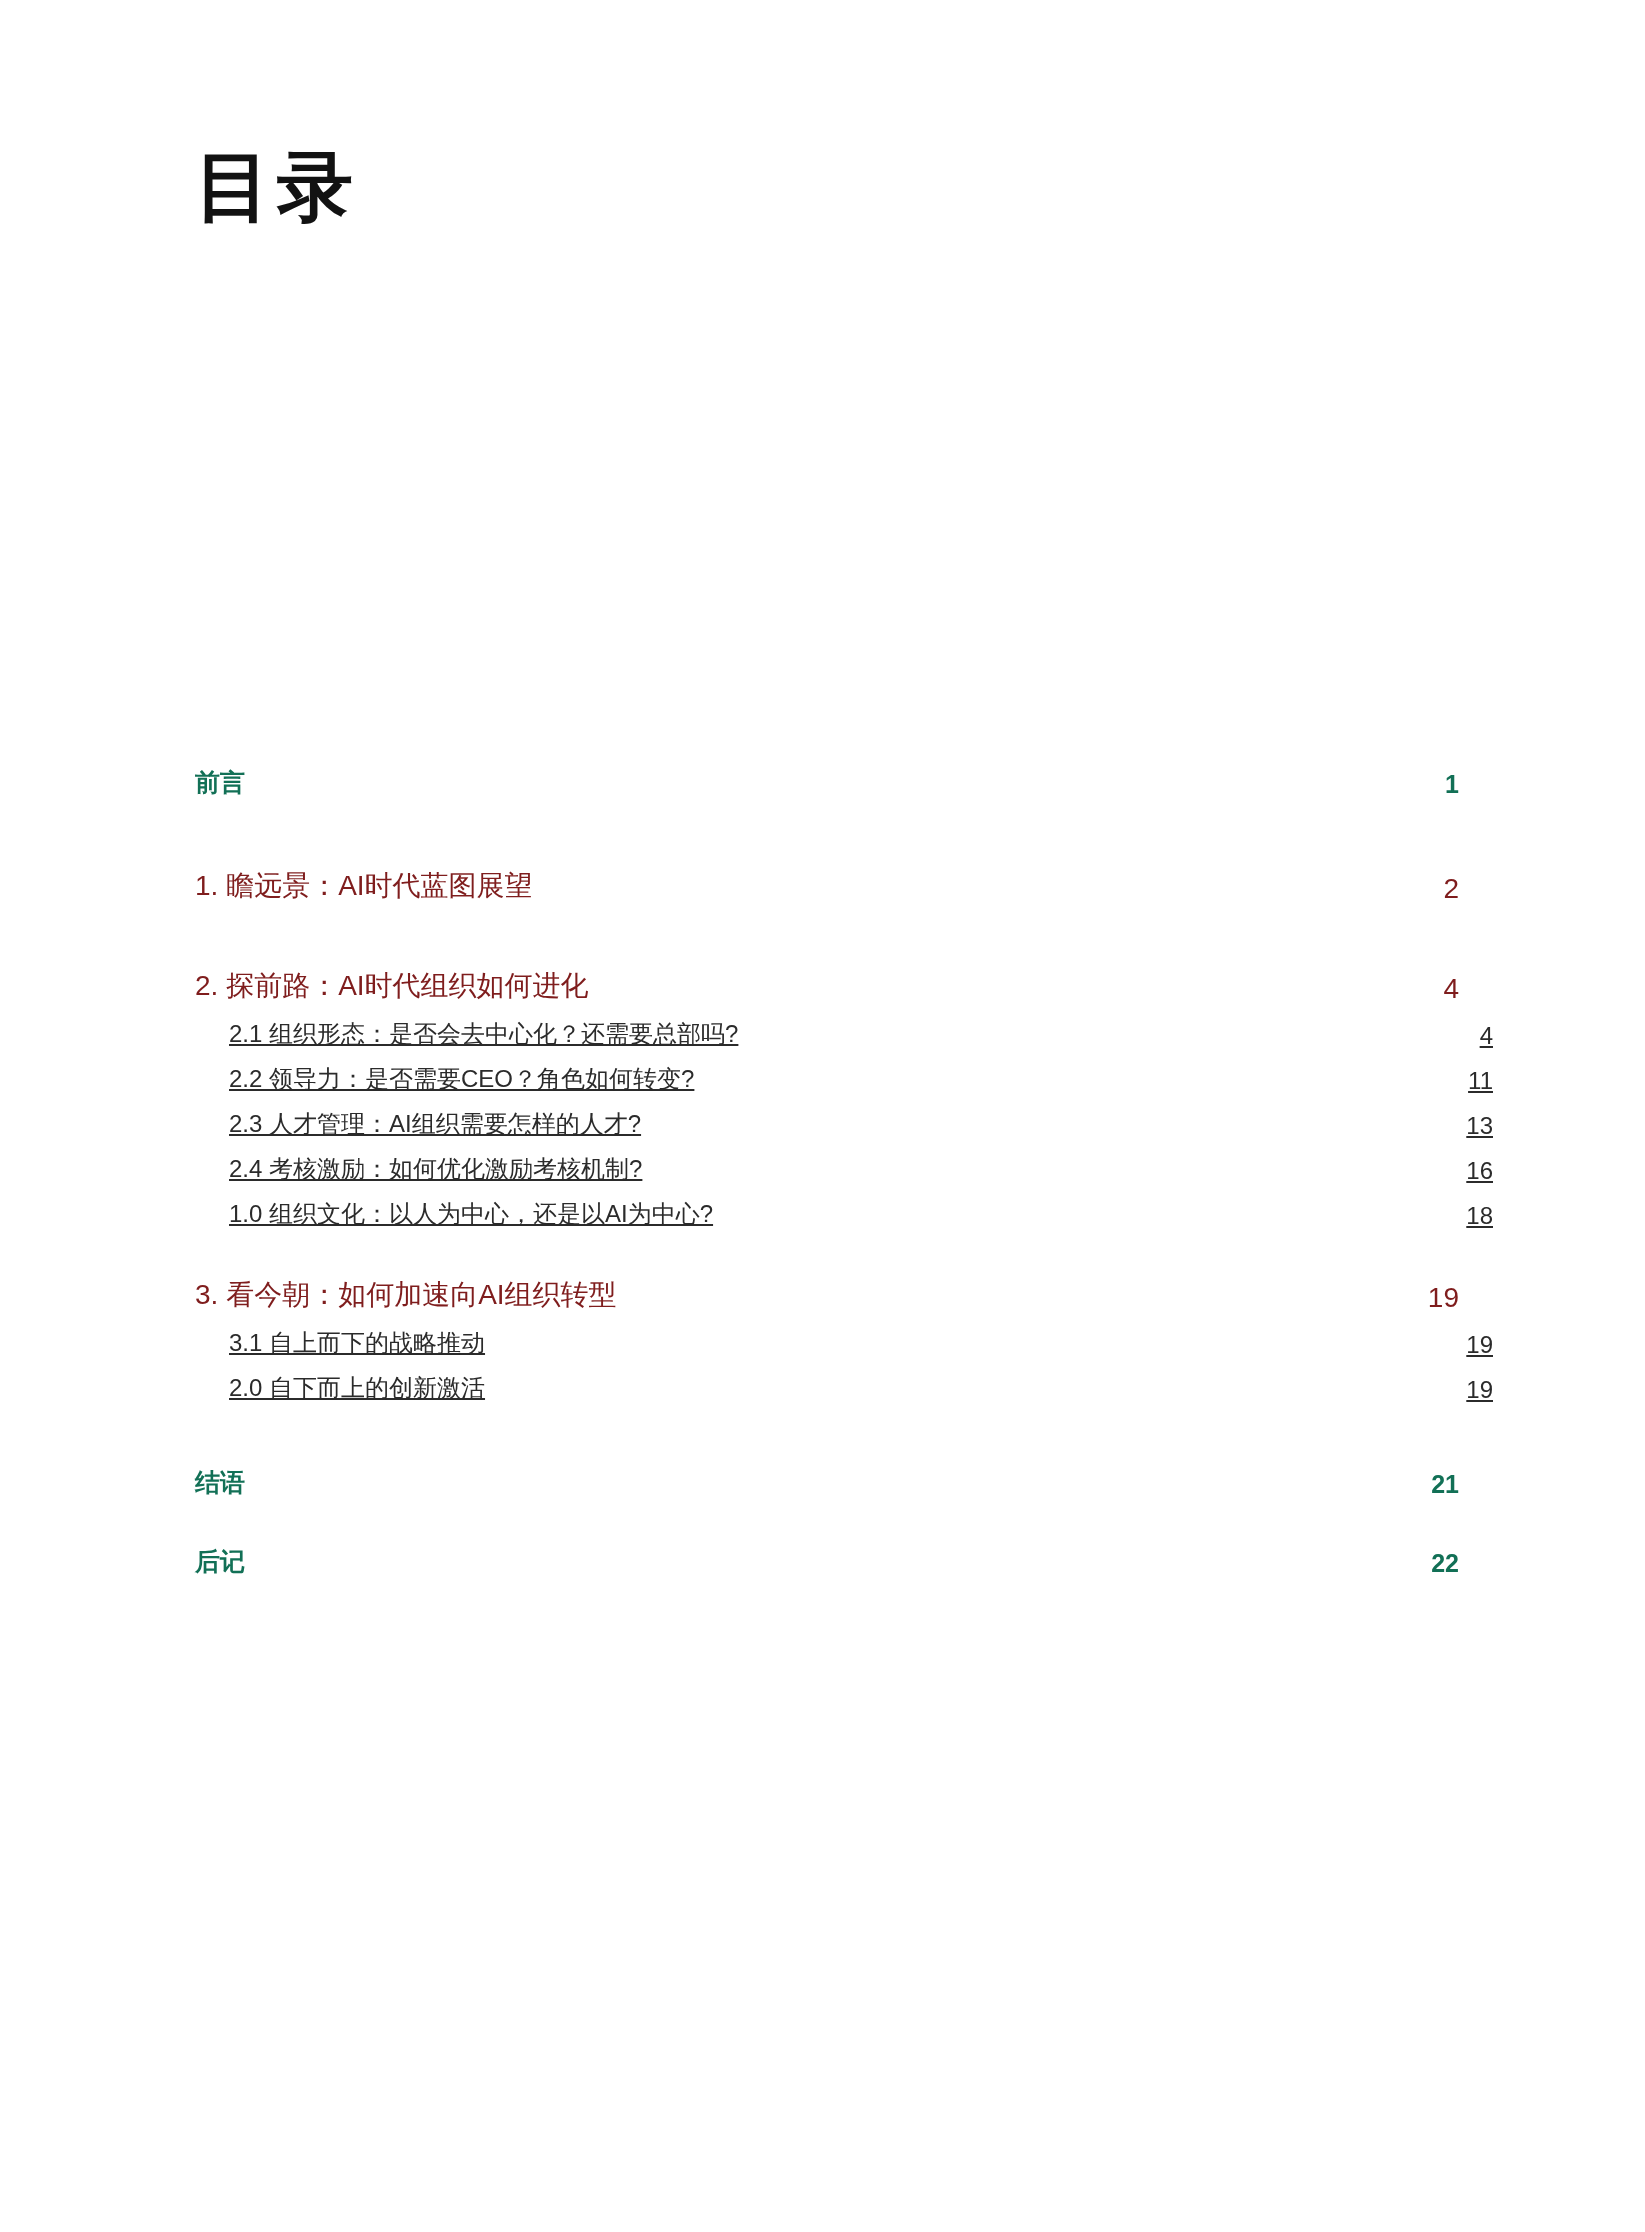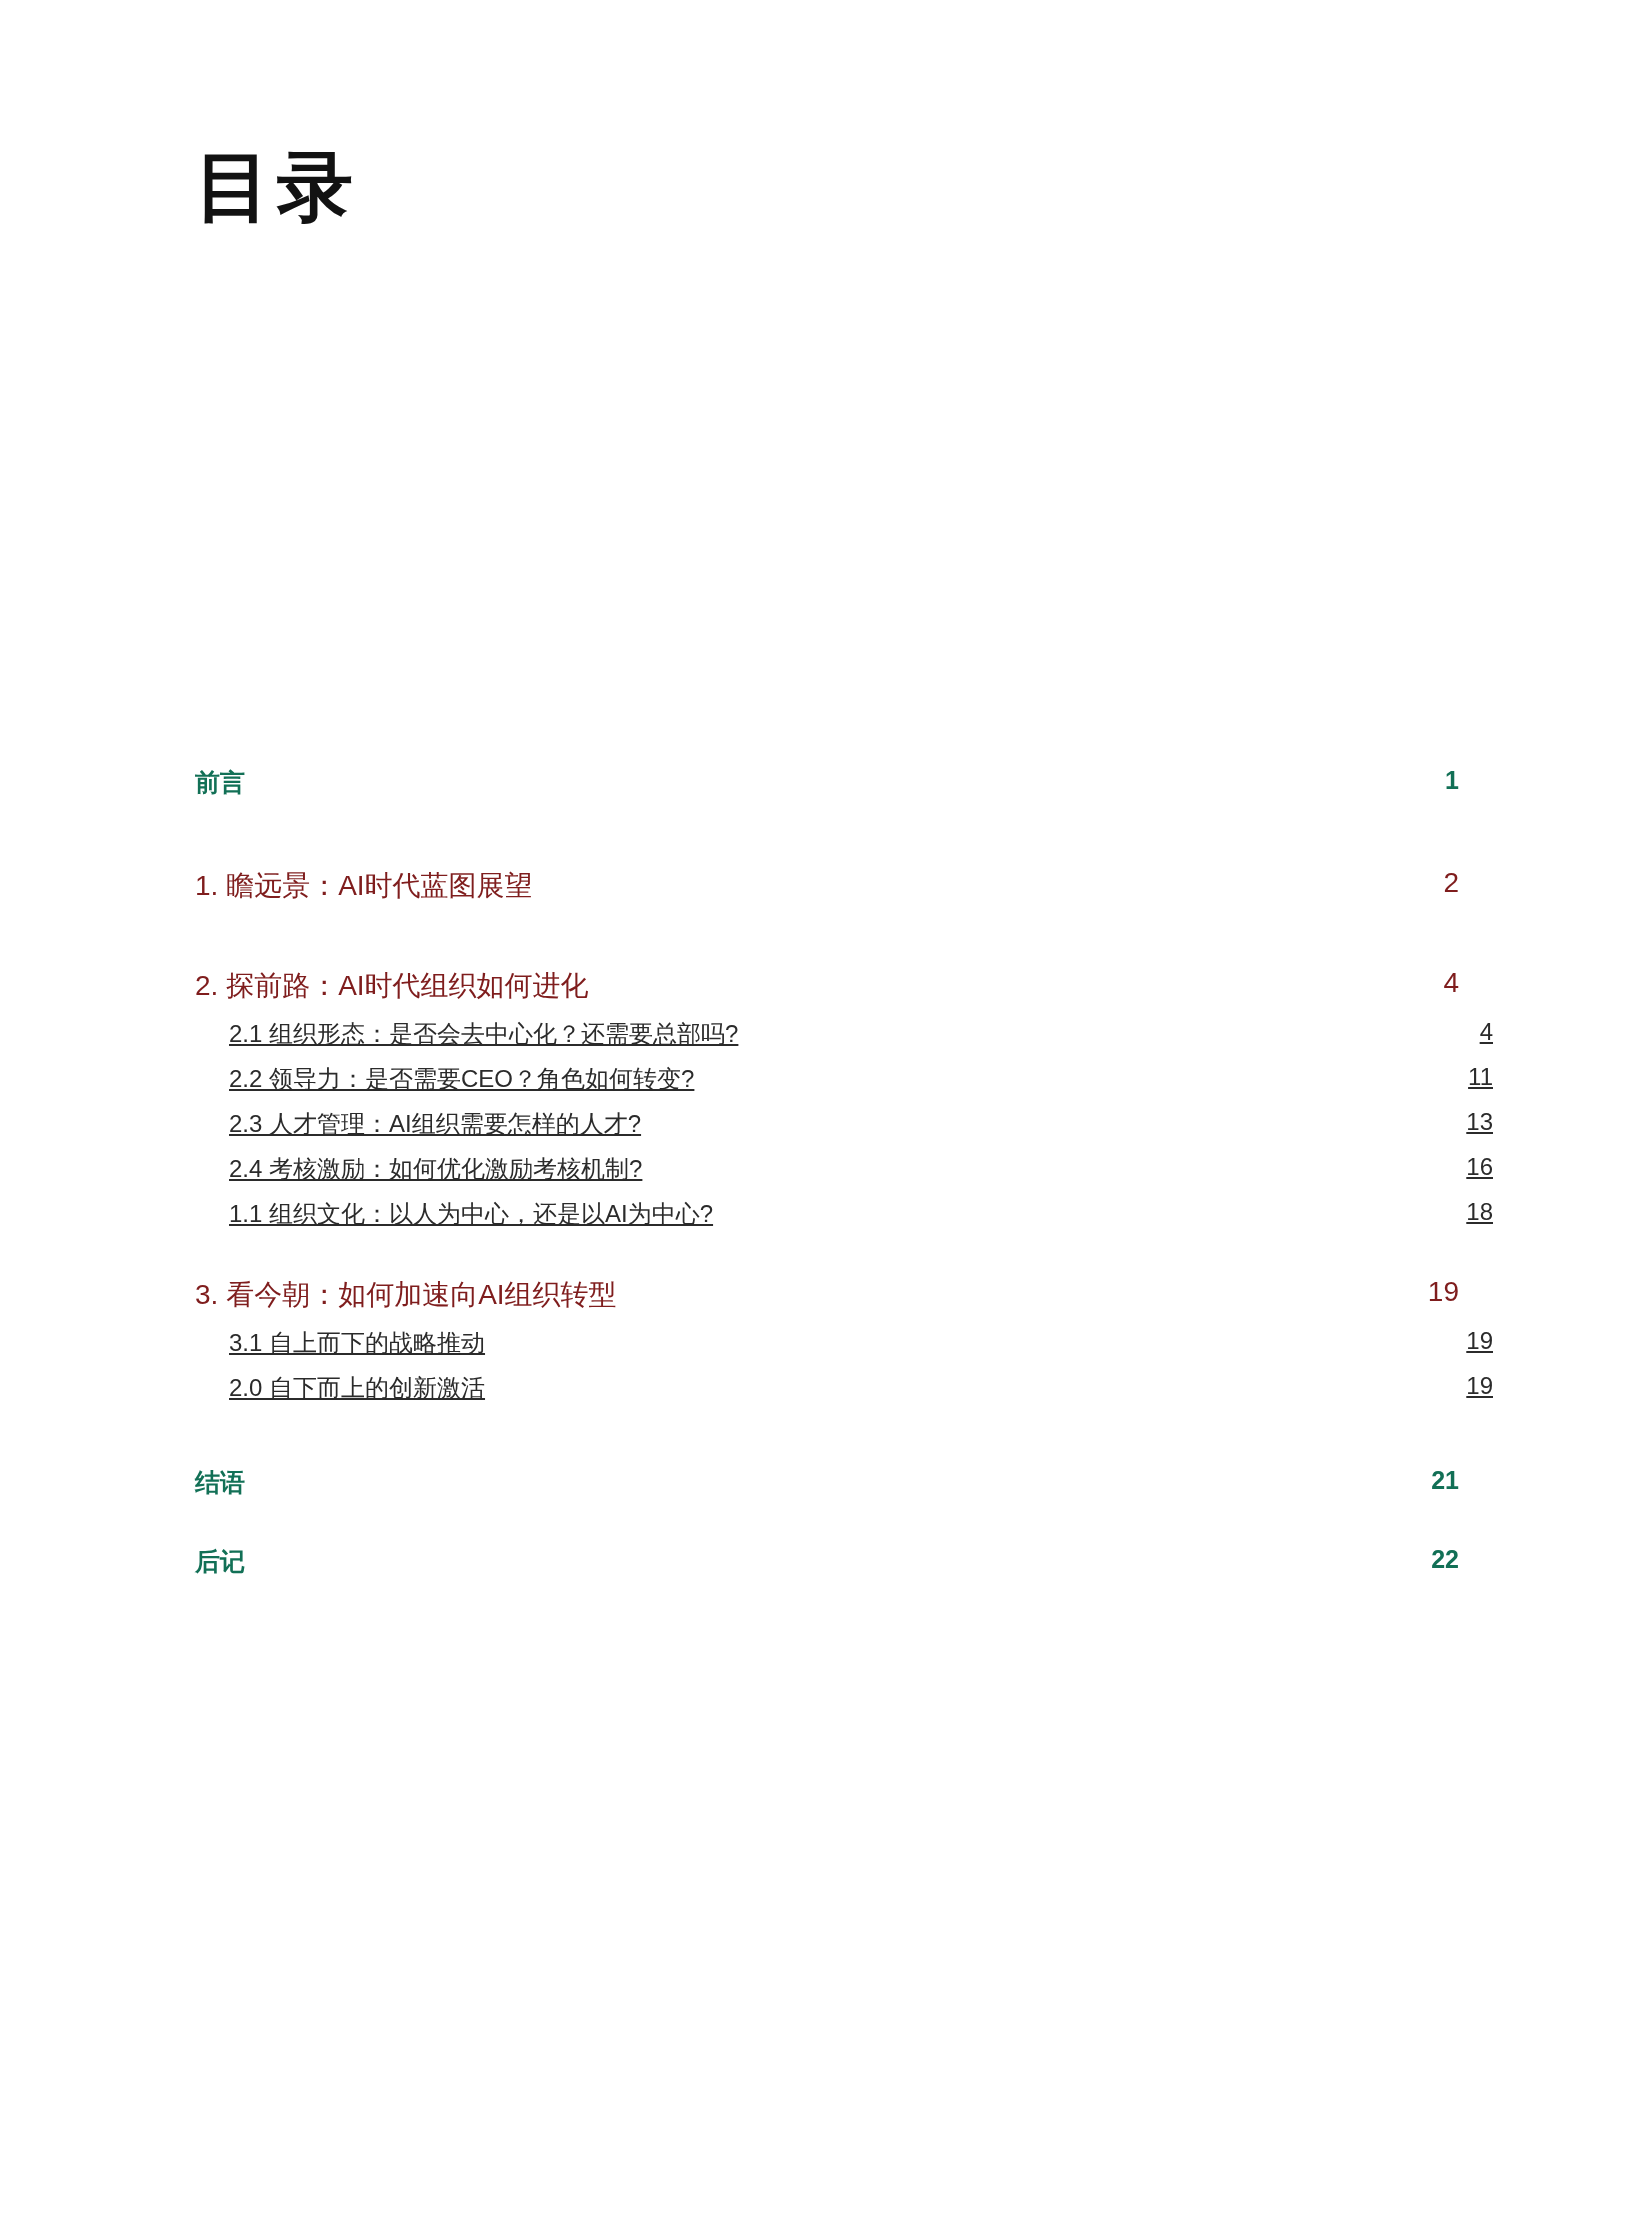--- a/index.html
+++ b/index.html
@@ -34,21 +34,21 @@
   }
   .toc-body {
     position: absolute;
     left: 195px;
     top: 766px;
     width: 1264px;
   }
 
   .entry {
     display: flex;
-    align-items: flex-start;
+    align-items: flex-end;
     justify-content: space-between;
     width: 100%;
   }
   .entry .label {
     white-space: nowrap;
   }
   .entry .pageno {
     white-space: nowrap;
     text-align: right;
     min-width: 40px;
@@ -127,21 +127,21 @@
       </div>
       <div class="entry lvl2">
         <span class="label">2.3 人才管理：AI组织需要怎样的人才?</span>
         <span class="pageno">13</span>
       </div>
       <div class="entry lvl2">
         <span class="label">2.4 考核激励：如何优化激励考核机制?</span>
         <span class="pageno">16</span>
       </div>
       <div class="entry lvl2">
-        <span class="label">1.1 组织文化：以人为中心，还是以AI为中心?</span>
+        <span class="label">1.0 组织文化：以人为中心，还是以AI为中心?</span>
         <span class="pageno">18</span>
       </div>
     </div>
 
     <div class="gap-md"></div>
 
     <div class="group">
       <div class="entry lvl1">
         <span class="label">3. 看今朝：如何加速向AI组织转型</span>
         <span class="pageno">19</span>

